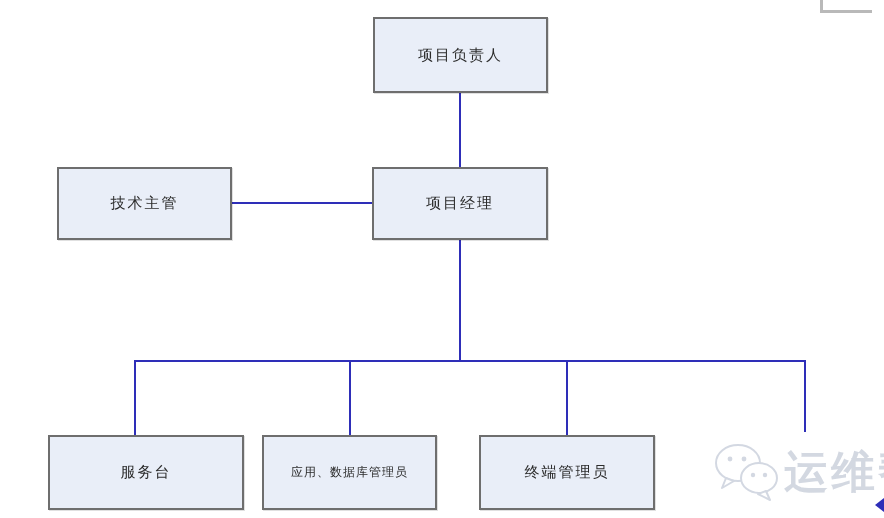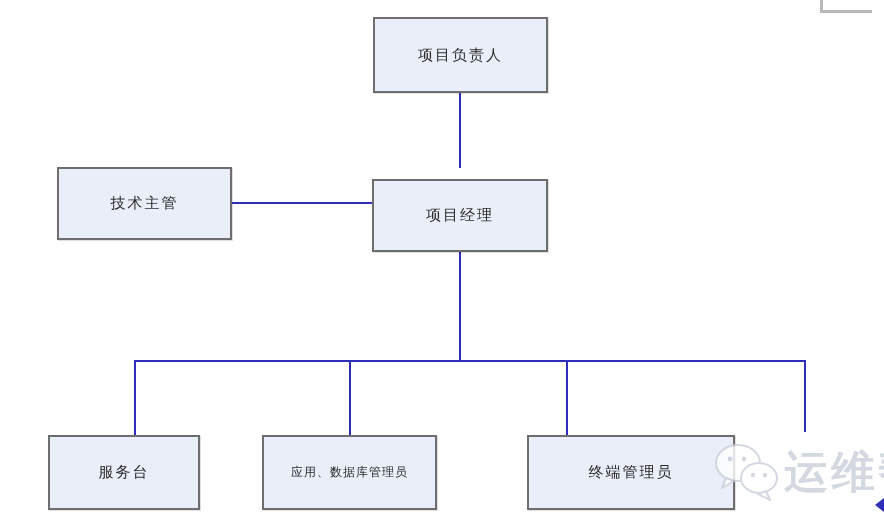--- a/index.html
+++ b/index.html
@@ -67,33 +67,33 @@
   <div class="line" style="left:804px;top:360px;width:2px;height:72px;"></div>
 
   <div class="node" style="left:373px;top:17px;width:175px;height:76px;">
     <span>项目负责人</span>
   </div>
 
   <div class="node" style="left:57px;top:167px;width:175px;height:73px;">
     <span>技术主管</span>
   </div>
 
-  <div class="node" style="left:372px;top:179px;width:176px;height:73px;">
+  <div class="node" style="left:372px;top:167px;width:176px;height:73px;">
     <span>项目经理</span>
   </div>
 
-  <div class="node" style="left:48px;top:435px;width:152px;height:75px;">
+  <div class="node" style="left:48px;top:435px;width:196px;height:75px;">
     <span>服务台</span>
   </div>
 
   <div class="node" style="left:262px;top:435px;width:175px;height:75px;font-size:12px;letter-spacing:1px;">
     <span>应用、数据库管理员</span>
   </div>
 
-  <div class="node" style="left:479px;top:435px;width:208px;height:75px;margin-left:48px;">
+  <div class="node" style="left:479px;top:435px;width:176px;height:75px;">
     <span>终端管理员</span>
   </div>
 
 
   <div class="watermark" style="left:712px;top:441px;">
     <svg class="wechat-svg" width="72" height="62" viewBox="0 0 72 62">
 
       <ellipse cx="26" cy="22" rx="22" ry="18" fill="#ffffff" stroke="#c9cfdb" stroke-width="2"></ellipse>
       <path d="M14 37 L10 47 L22 40 Z" fill="#ffffff" stroke="#c9cfdb" stroke-width="2" stroke-linejoin="round"></path>
       <circle cx="18" cy="18" r="2.4" fill="#c9cfdb"></circle>

